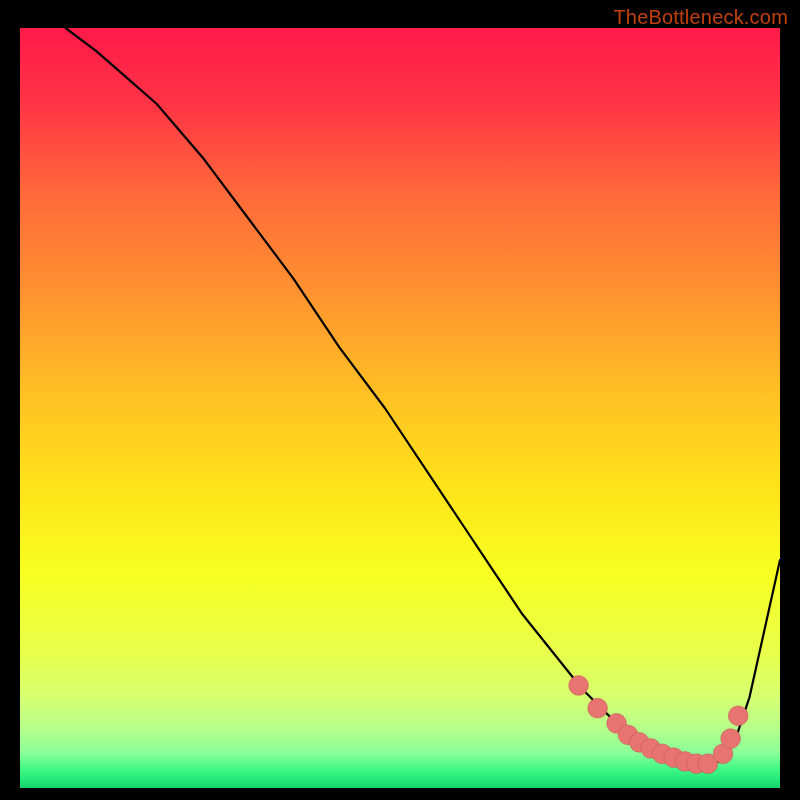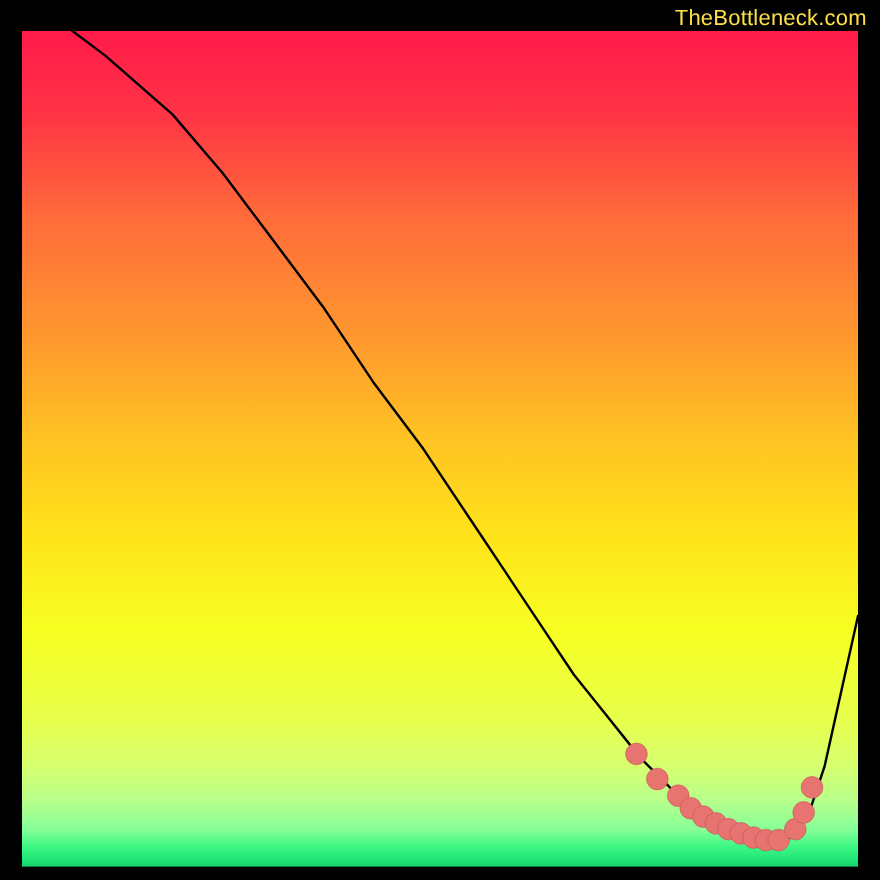--- a/index.html
+++ b/index.html
@@ -14,21 +14,21 @@
   .outer {
     position: relative;
     width: 800px;
     height: 800px;
     background: #000;
   }
   .watermark {
     position: absolute;
     top: 6px;
     right: 12px;
-    color: #fde047;
+    color: #c2410c;
     font-size: 20px;
     font-weight: 500;
     letter-spacing: 0.2px;
     font-family: Arial, Helvetica, sans-serif;
   }
   .plot-area {
     position: absolute;
     left: 20px;
     top: 28px;
     width: 760px;

